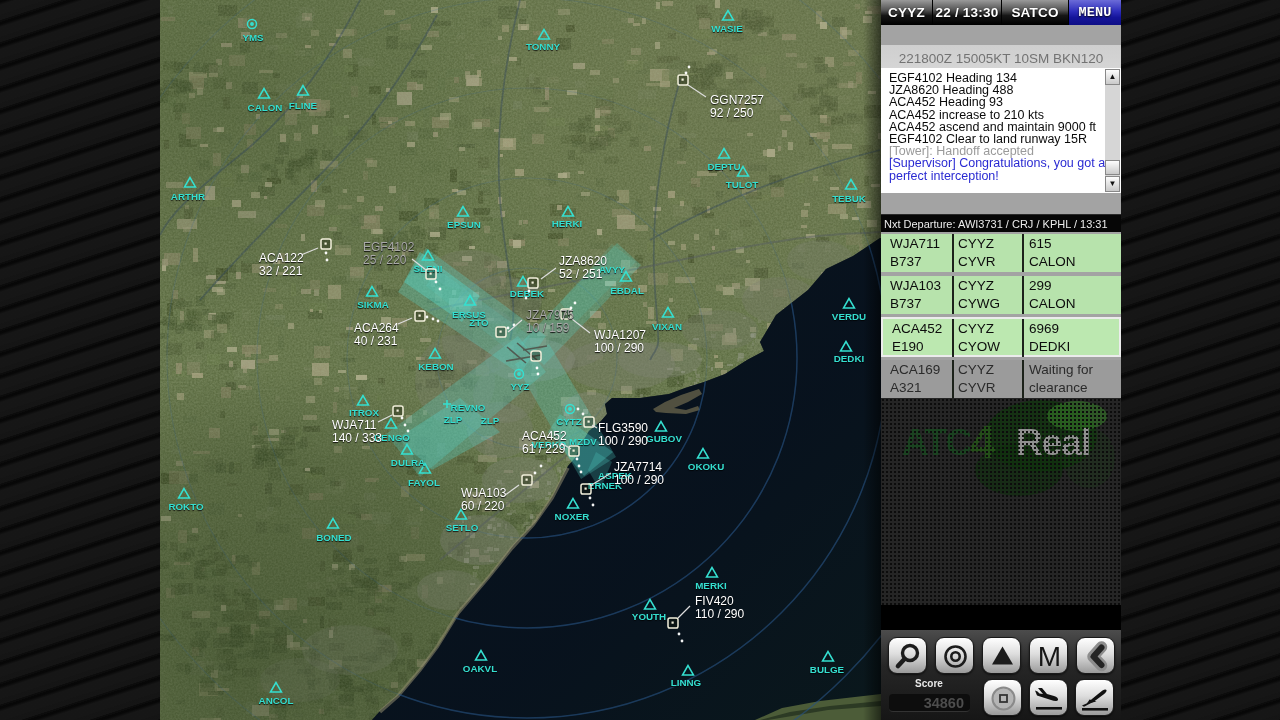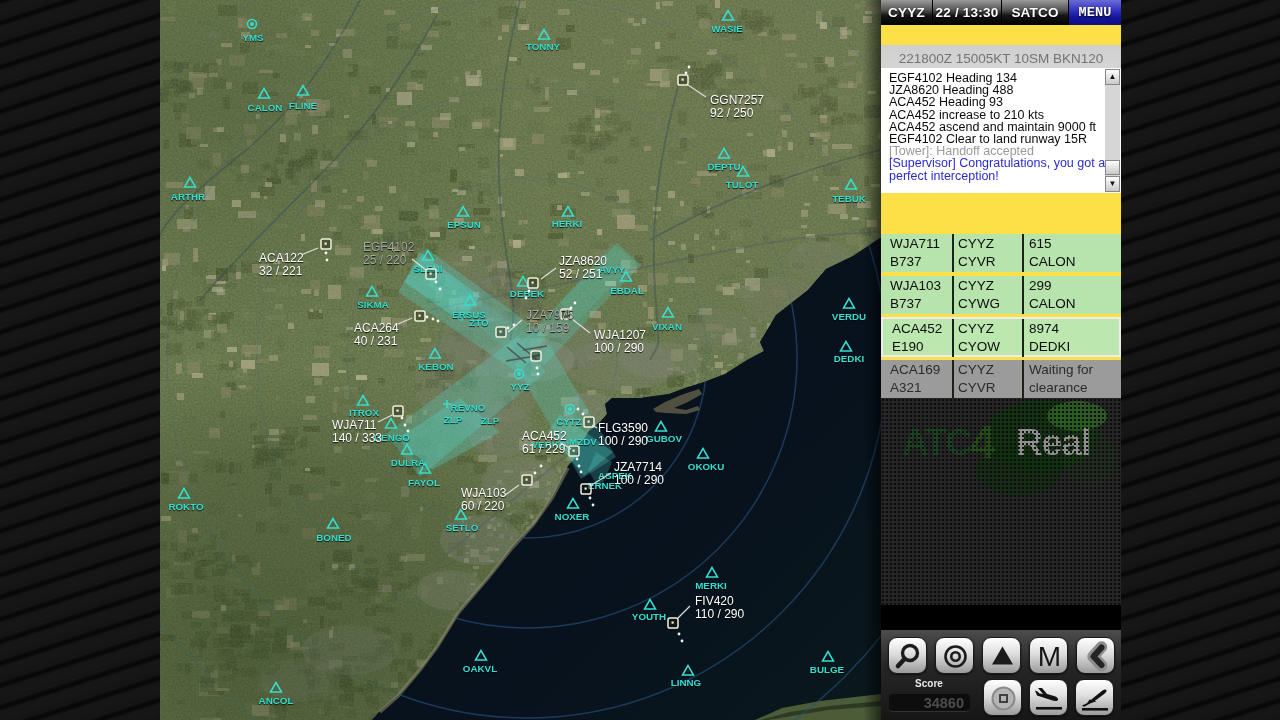--- a/index.html
+++ b/index.html
@@ -5,21 +5,21 @@
 *{box-sizing:border-box;}
 body{width:1280px;height:720px;overflow:hidden;position:relative;
      font-family:"Liberation Sans",sans-serif;}
 .stripe{position:absolute;top:0;height:720px;
   background:#151515;
   background-image:
     repeating-linear-gradient(162deg,rgba(0,0,0,.65) 0 2px,rgba(30,30,30,.12) 5px 14px,rgba(18,18,18,.1) 14px 19px,rgba(0,0,0,.45) 19.5px 21px);}
 #stripeL{left:0;width:160px;}
 #stripeR{left:1121px;width:159px;}
 #map{position:absolute;left:160px;top:0;}
-#sidebar{position:absolute;left:881px;top:0;width:240px;height:528px;background:#fde047;}
+#sidebar{position:absolute;left:881px;top:0;width:240px;height:528px;background:#a3a3a3;}
 .seg{float:left;height:25px;line-height:26px;text-align:center;color:#fff;
   font-size:13.5px;font-weight:bold;letter-spacing:0.2px;
   background:linear-gradient(180deg,#9a9a9a 0,#555 40%,#161616 62%,#000 100%);
   border-right:1px solid #000;text-shadow:0 1px 2px #000;}
 #menu{background:linear-gradient(180deg,#6b6bd8 0,#2d2dbb 45%,#14149a 70%,#0d0d85 100%);font-family:Liberation Mono, monospace;}
 #metar{position:absolute;left:0;top:25px;width:240px;height:43px;
   background:linear-gradient(180deg,#cfcfcf,#dadada);color:#737373;font-size:13.5px;
   text-align:center;padding-top:6px;line-height:16px;margin-top:20px;}
 #log{position:absolute;left:0;top:68px;width:240px;height:125px;background:#fff;
   font-size:12.5px;line-height:12.2px;color:#0a0a0a;padding:4px 0 0 8px;}
@@ -2513,20 +2513,21 @@
   <div>EGF4102 Clear to land runway 15R</div>
   <div style="color:#9a9a9a">[Tower]: Handoff accepted</div>
   <div style="color:#2a2ad2">[Supervisor] Congratulations, you got a</div>
   <div style="color:#2a2ad2">perfect interception!</div>
  </div>
  <div id="sbar">
   <div class="sbtn" style="top:0">▲</div>
   <div class="sbtn" style="top:107px">▼</div>
   <div class="sbtn" style="top:91px;height:15px"></div>
  </div>
+ <div id="nxtd">Nxt Departure: AWI3731 / CRJ / KPHL / 13:31</div>
 
  <div class="strip" style="top:234px">
    <div class="c1">
         <div>WJA711</div>
         <div>B737</div>
       </div>
    <div class="c2">
         <div>CYYZ</div>
         <div>CYVR</div>
       </div>
@@ -2556,21 +2557,21 @@
  <div class="strip" style="top:317px;height:40px;border:2px solid #ececec;background:#bce8b0">
    <div class="c1">
         <div>ACA452</div>
         <div>E190</div>
       </div>
    <div class="c2" style="left:75px">
         <div>CYYZ</div>
         <div>CYOW</div>
       </div>
    <div class="c3" style="left:146px">
-        <div>8974</div>
+        <div>6969</div>
         <div>DEDKI</div>
       </div>
    <div class="vsep" style="left:69px"></div>
       <div class="vsep" style="left:139px"></div>
  </div>
  <div class="strip" style="top:360px;background:#9b9b9b">
    <div class="c1" style="color:#2b2b2b">
         <div style="color:#2b2b2b">ACA169</div>
         <div style="color:#2b2b2b">A321</div>
       </div>

